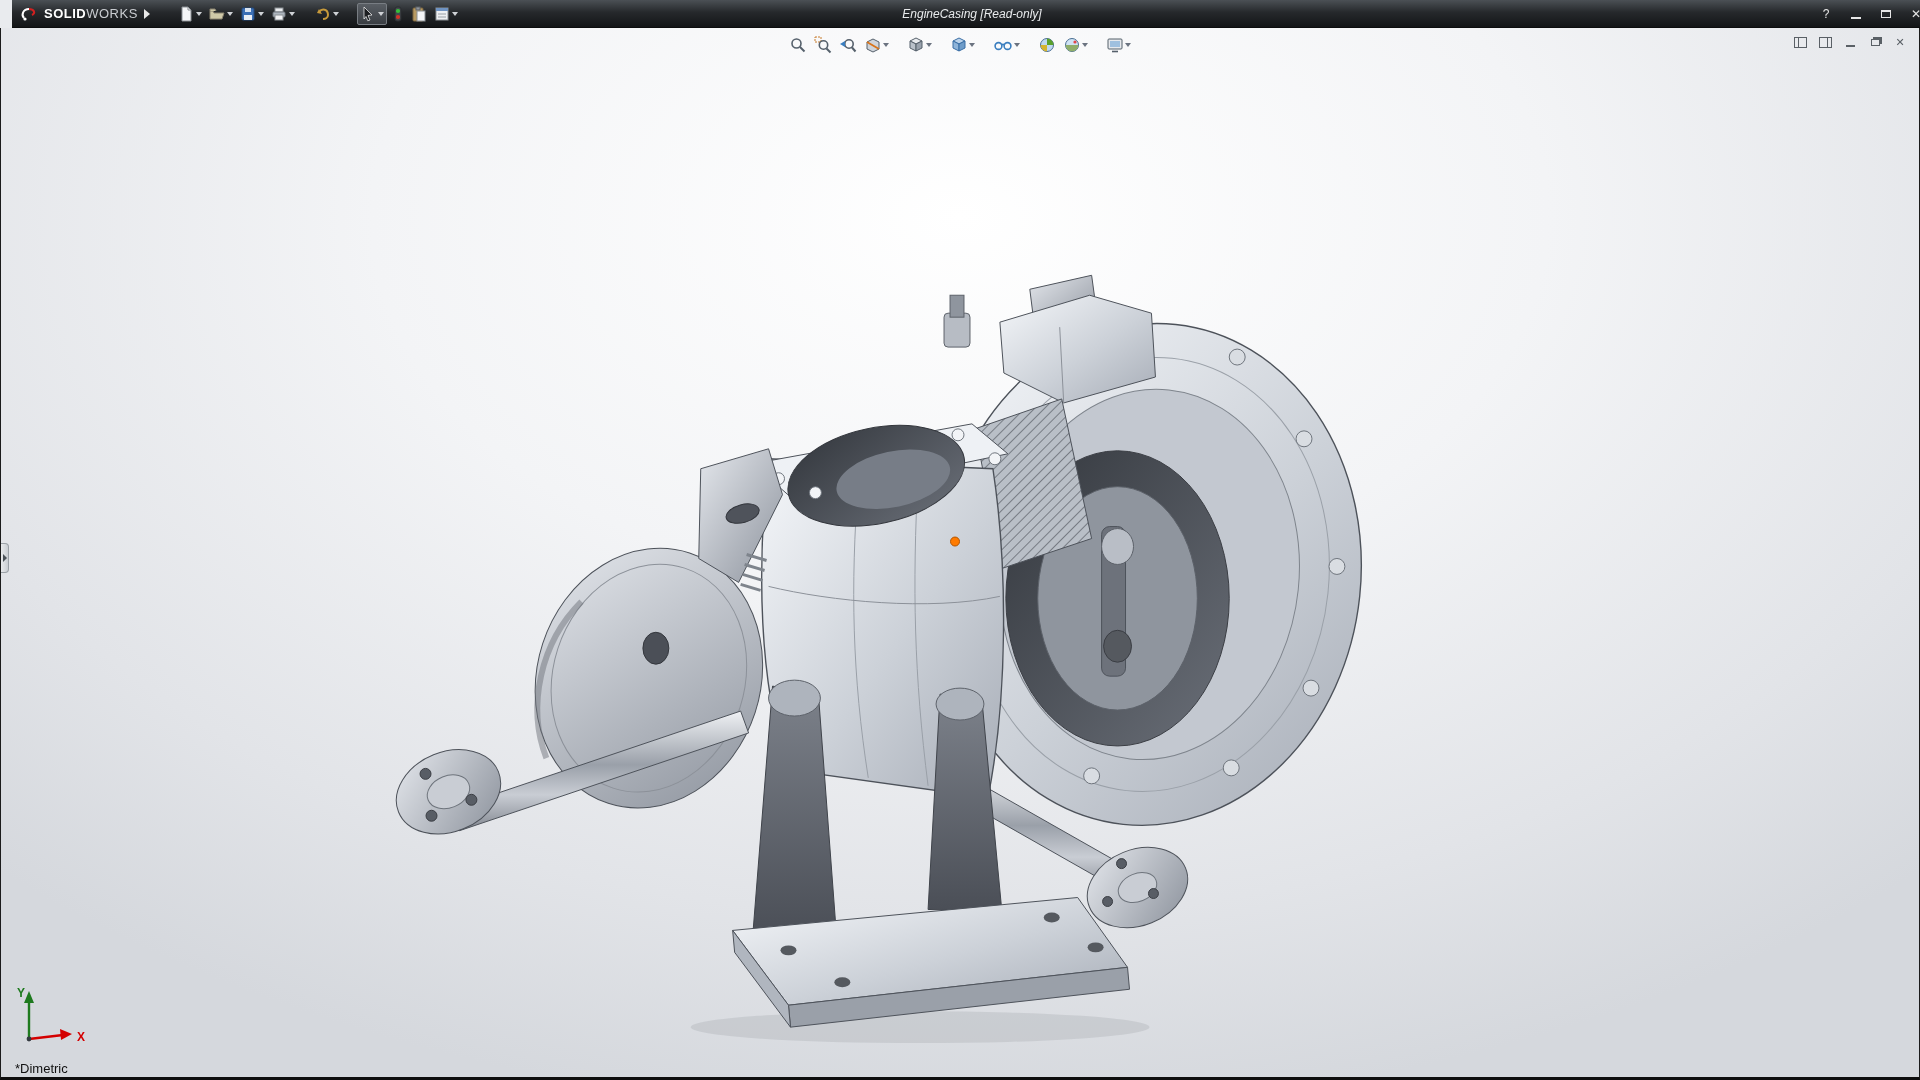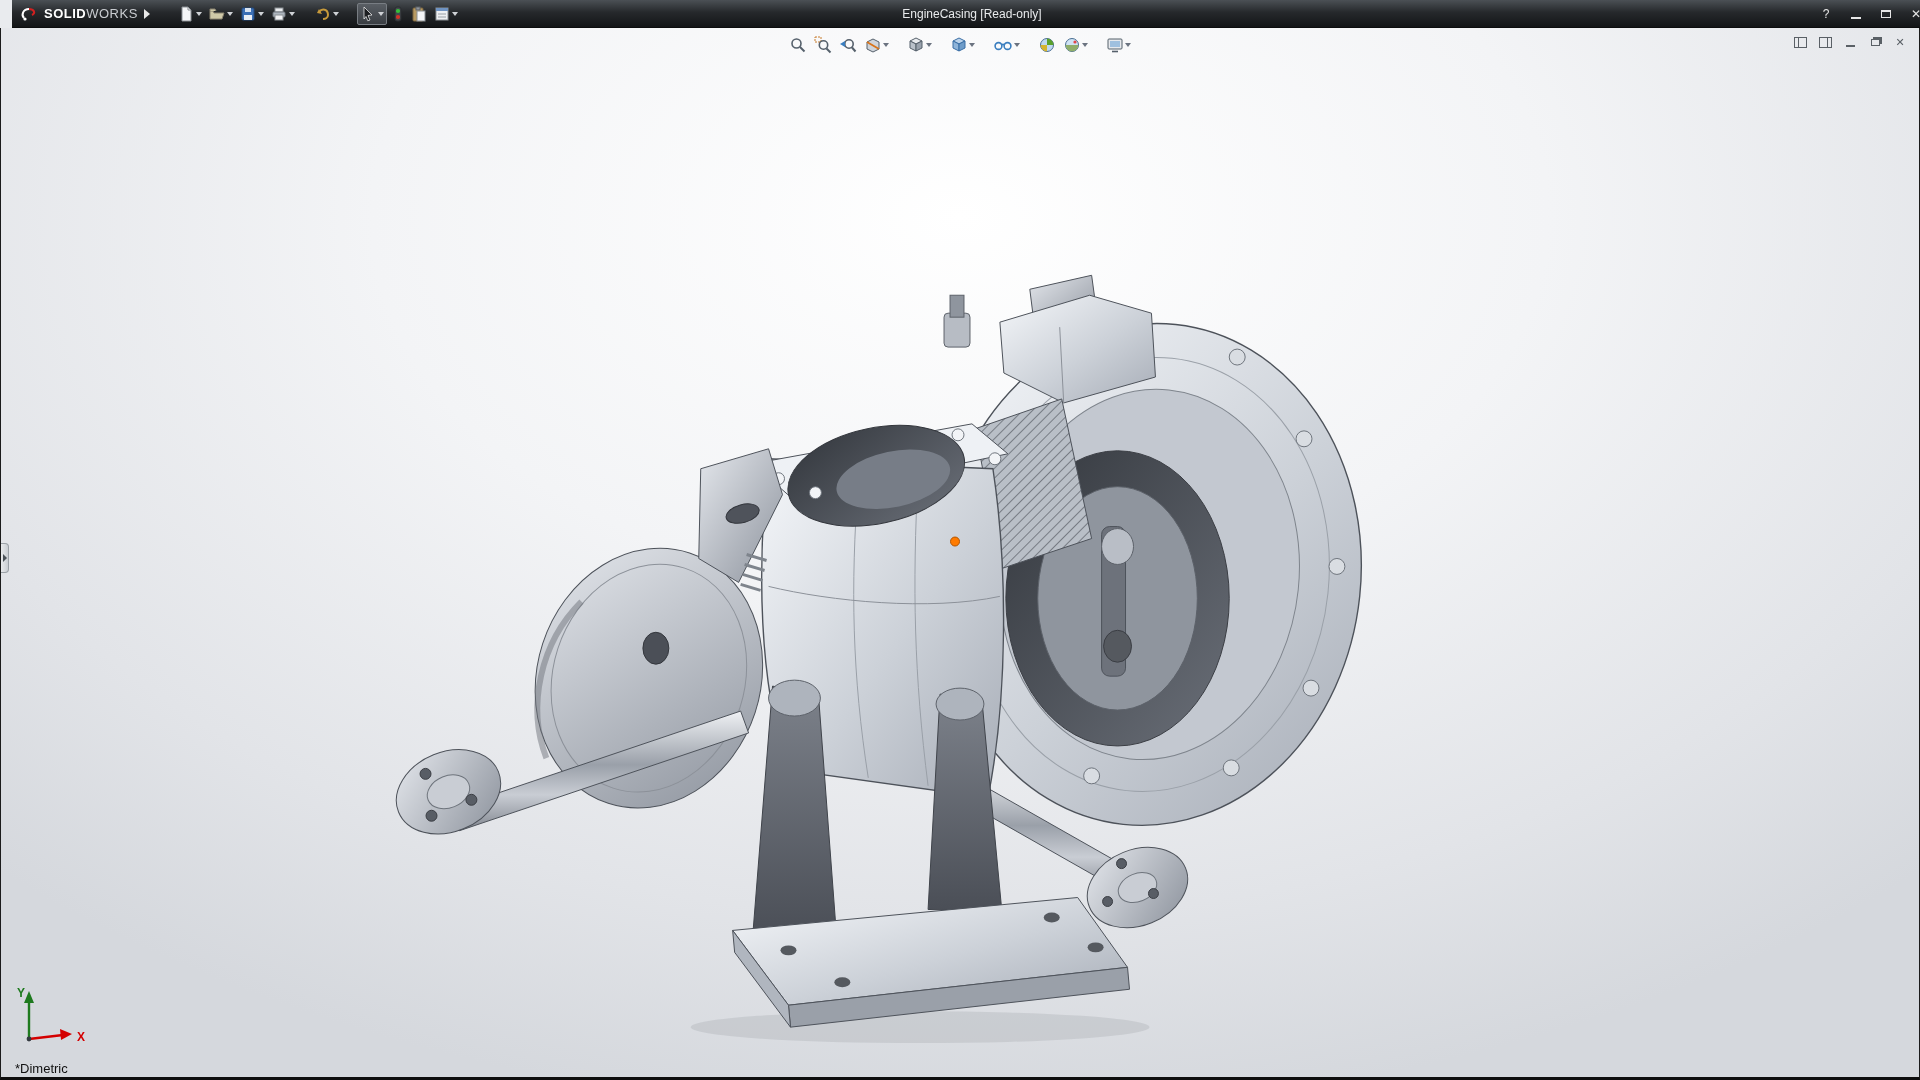--- a/index.html
+++ b/index.html
@@ -22,21 +22,21 @@
     border-top:5px solid transparent; border-bottom:5px solid transparent; margin-left:2px; }
 
   .tb-group { display:flex; align-items:center; margin-left:18px; gap:3px; }
   .tb-btn { display:flex; align-items:center; height:22px; padding:0 2px; border-radius:2px; }
   .tb-btn.pressed { border:1px solid #787d83; background:linear-gradient(180deg,#5a5f65,#3a3e43); }
   .caret { width:0; height:0; border-top:4px solid #cfd2d6;
     border-left:3.5px solid transparent; border-right:3.5px solid transparent; margin-left:2px; }
   .tb-sep { width:10px; }
 
   .tb-title { position:absolute; left:50%; transform:translateX(-50%);
-    font-size:12px; color:#e8eaec; white-space:nowrap; }
+    font-size:12px; color:#e8eaec; white-space:nowrap;font-style:italic; }
 
   .win-controls { position:absolute; right:4px; top:0; height:28px;
     display:flex; align-items:center; gap:6px; }
   .wc { width:24px; height:20px; display:flex; align-items:center; justify-content:center;
     color:#e6e6e6; font-size:12px; border-radius:2px; }
   .wc .minbar { width:10px; height:2px; background:#e6e6e6; margin-top:8px; }
   .wc .maxbox { width:10px; height:8px; border:1px solid #e6e6e6; border-top-width:2px; }
 
   
   .viewport { position:relative; width:100%; height:1052px;

